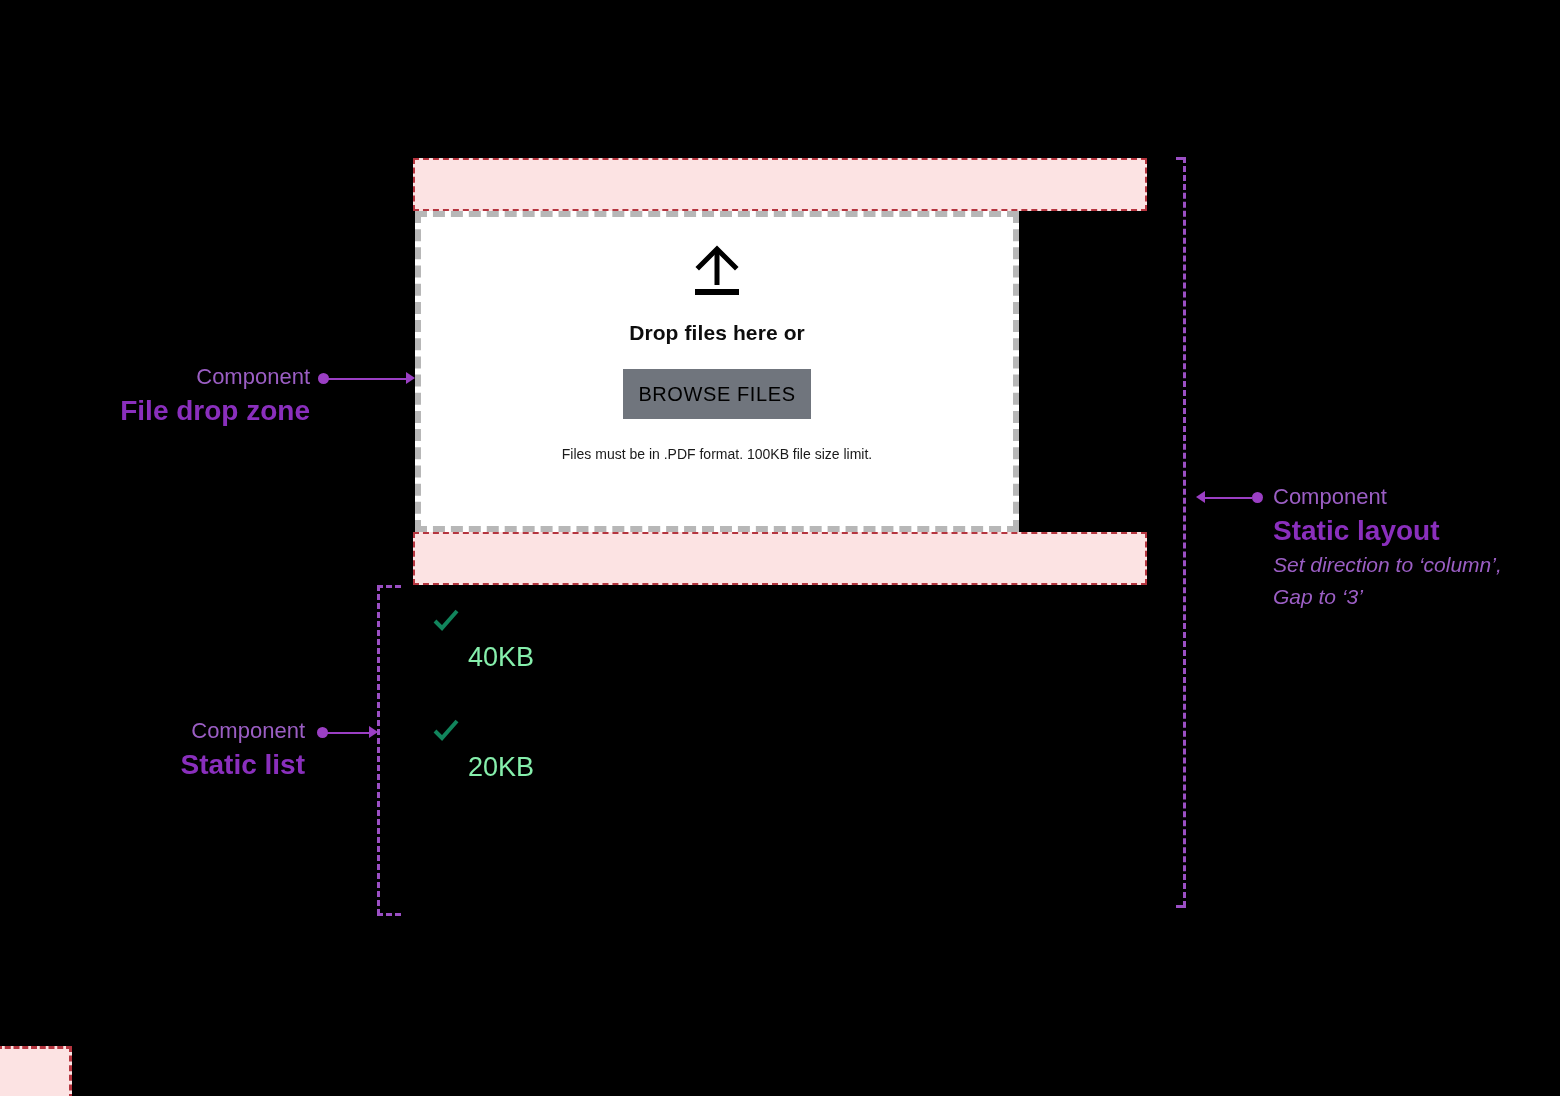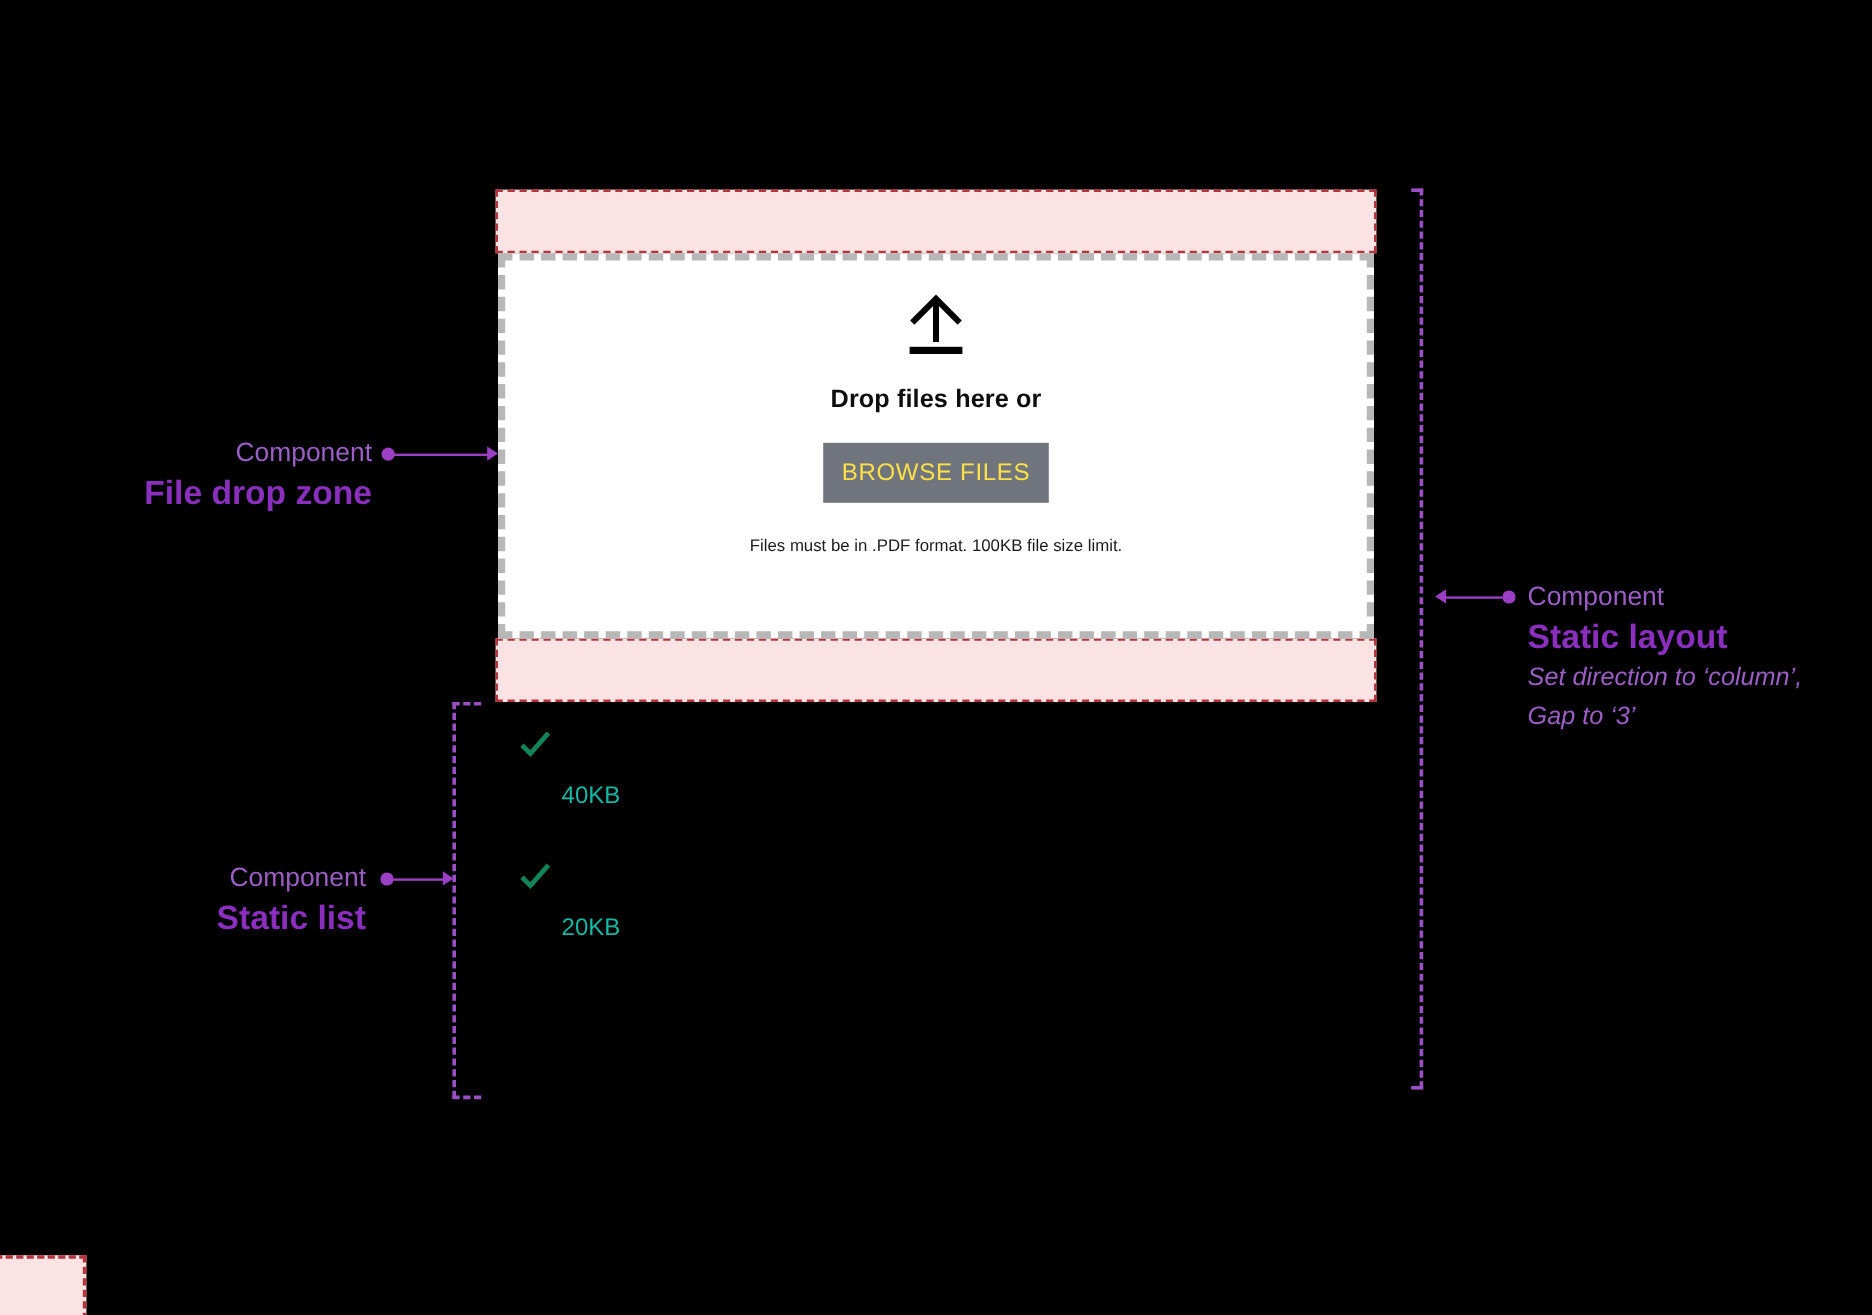--- a/index.html
+++ b/index.html
@@ -21,40 +21,40 @@
     border:2px dashed #b5353f;
     box-sizing:border-box;
   }
   #pad-top{top:158px;height:53px;}
   #pad-bottom{top:532px;height:53px;}
 
   
   #dropzone{
     position:absolute;
     left:415px;top:211px;
-    width:730px;height:321px;
+    width:604px;height:321px;
     background:#ffffff;
     border:6px dashed #b7b7b7;
     box-sizing:border-box;
     display:flex;
     flex-direction:column;
     align-items:center;
   }
   #upload-icon{margin-top:28px;width:56px;height:52px;display:block;}
   .dz-title{
     margin-top:24px;
     font-size:21px;
     font-weight:bold;
     color:#0d0d0d;
     letter-spacing:.1px;
   }
   #browse-files{
     margin-top:24px;
     background:#70757d;
-    color:#fde047;
+    color:#000000;
     border:none;
     padding:0 15px;
     height:50px;
     line-height:50px;
     font-size:20px;
     letter-spacing:.6px;
     font-family:"Liberation Sans", sans-serif;
     cursor:pointer;
   }
   .dz-hint{
@@ -72,23 +72,23 @@
   .file-row{
     position:relative;
     height:110px;
   }
   .status-icon{
     position:absolute;left:0;top:4px;
     width:32px;height:32px;
   }
   .file-meta{
     position:absolute;
-    left:38px;top:52px;
-    font-size:20px;
-    color:#14b8a6;
+    left:38px;top:42px;
+    font-size:27px;
+    color:#86efac;
   }
 
   
   .bracket{position:absolute;}
   .b-v{position:absolute;border-left:3px dashed #9b4fc4;}
   .b-h{position:absolute;border-top:3px dashed #9b4fc4;}
 
   
   .anno{position:absolute;}
   .anno .kind{

